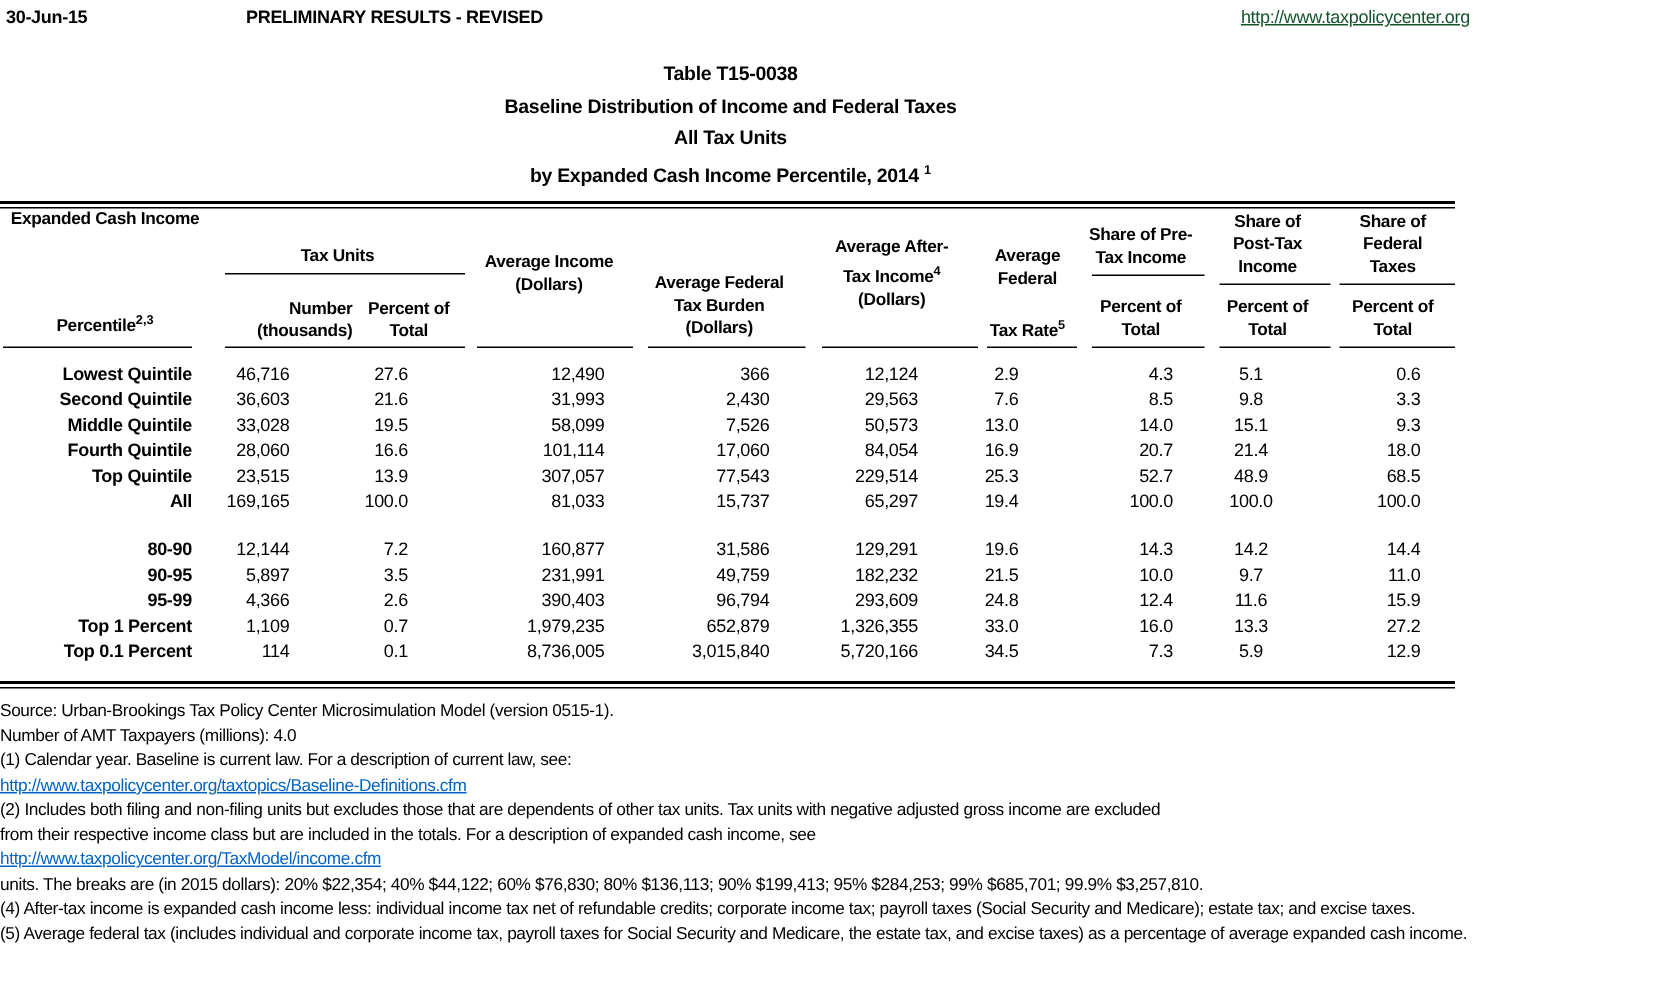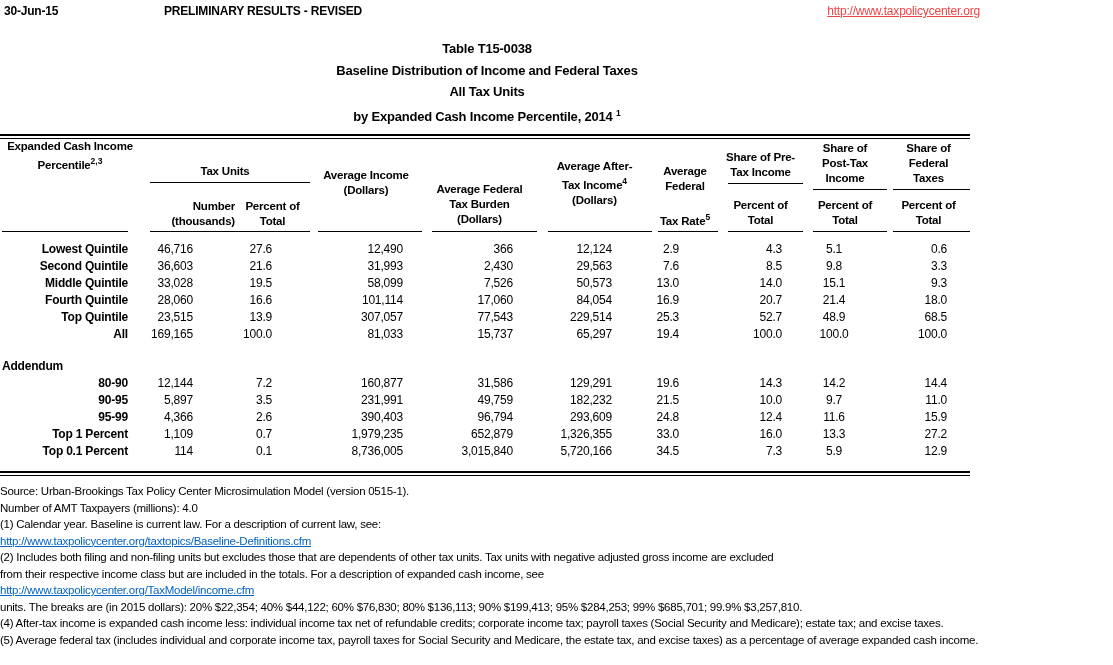--- a/index.html
+++ b/index.html
@@ -7,34 +7,34 @@
     width:1113px;height:665px;overflow:hidden;
     font-family:"Liberation Sans",sans-serif;
     color:#000;font-size:12px;letter-spacing:-0.2px;
   }
   .page{position:relative;width:1113px;height:665px;}
 
   
   .topbar{position:relative;height:18px;padding-top:4px;}
   .topbar .date{position:absolute;left:4px;top:4px;font-weight:bold;}
   .topbar .status{position:absolute;left:148px;top:4px;font-weight:bold;padding-left:16px;}
-  .topbar .sitelink{position:absolute;right:133px;top:4px;color:#ef4444;text-decoration:underline;cursor:pointer;}
+  .topbar .sitelink{position:absolute;right:133px;top:4px;color:#14532d;text-decoration:underline;cursor:pointer;}
 
   
   .titles{width:974px;margin-top:16px;text-align:center;font-weight:bold;font-size:13px;line-height:21.5px;}
   sup{font-size:8.5px;letter-spacing:0;}
 
   
   .tablewrap{width:970px;margin-top:7px;}
   .rule-double{width:970px;height:2px;border-top:2px solid #000;border-bottom:1px solid #000;}
 
   
   .thead{display:flex;width:970px;height:92px;font-weight:bold;line-height:15px;font-size:11.5px;}
   .hc{box-sizing:border-box;display:flex;flex-direction:column;text-align:center;}
-  .hc1{width:140px;justify-content:flex-start;padding-bottom:6px;}
+  .hc1{width:140px;justify-content:space-between;padding-bottom:6px;}
   .hg23{width:170px;}
   .hc4{width:112px;justify-content:center;padding-bottom:4px;}
   .hc5{width:115px;justify-content:flex-end;padding-bottom:4px;}
   .hc6{width:115px;justify-content:center;padding-bottom:4px;}
   .hc7{width:66px;justify-content:space-between;padding-top:25px;padding-bottom:3px;}
   .hc8{width:85px;justify-content:space-between;padding-top:11px;padding-bottom:3px;}
   .hc9{width:84px;justify-content:space-between;padding-top:2px;padding-bottom:3px;}
   .hc10{width:83px;justify-content:space-between;padding-top:2px;padding-bottom:3px;}
   .tax-units-label{margin-top:25px;}
   .spanline{height:0;border-top:1px solid #000;margin-top:3px;}
@@ -260,23 +260,20 @@
           <div class="cell c4">81,033</div>
           <div class="cell c5">15,737</div>
           <div class="cell c6">65,297</div>
           <div class="cell c7">19.4</div>
           <div class="cell c8">100.0</div>
           <div class="cell c9">100.0</div>
           <div class="cell c10">100.0</div>
         </div>
         <div class="trow blank"></div>
         <div class="trow">
-          <div class="cell addendum-cell">Addendum</div>
-        </div>
-        <div class="trow">
           <div class="cell c1 rowlabel">80-90</div>
           <div class="cell c2">12,144</div>
           <div class="cell c3">7.2</div>
           <div class="cell c4">160,877</div>
           <div class="cell c5">31,586</div>
           <div class="cell c6">129,291</div>
           <div class="cell c7">19.6</div>
           <div class="cell c8">14.3</div>
           <div class="cell c9">14.2</div>
           <div class="cell c10">14.4</div>

